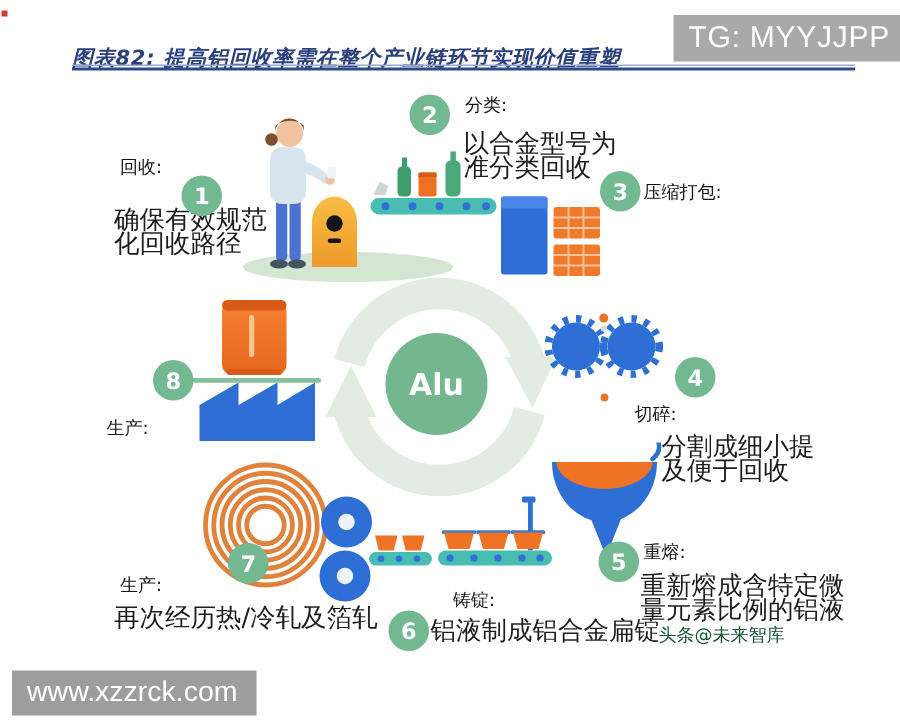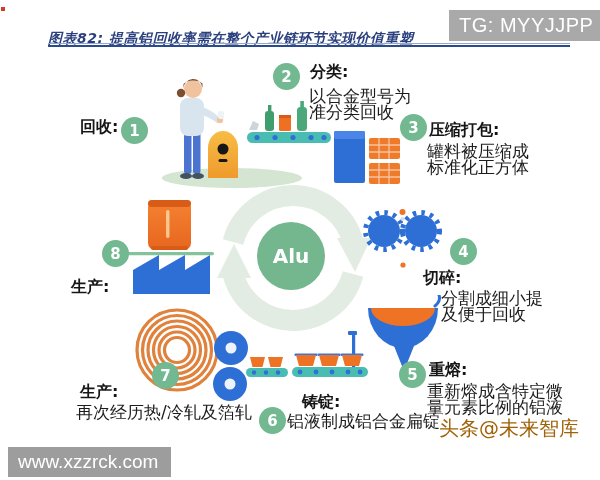--- a/index.html
+++ b/index.html
@@ -19,29 +19,29 @@
   }
   .header-rule{
     position:absolute;left:48px;top:43px;width:522px;height:1px;
     border-top:1px solid #9aa7c7;border-bottom:2px solid #2a4a8f;
   }
   .badge{
     position:absolute;width:27px;height:27px;border-radius:50%;background:#72b890;
     color:#fff;font-size:15px;font-weight:bold;display:flex;align-items:center;
     justify-content:center;z-index:6;
   }
-  .step-title{position:absolute;font-size:16px;font-weight:bold;color:#151515;white-space:nowrap;z-index:5;}
+  .step-title{position:absolute;font-size:12px;font-weight:normal;color:#151515;white-space:nowrap;z-index:5;}
   .step-desc{position:absolute;font-size:17px;line-height:16px;color:#1c1c1c;white-space:pre-line;z-index:5;}
   .illus{position:absolute;z-index:2;}
   .site-badge{
     position:absolute;left:8px;top:447px;width:163px;height:30px;background:#9d9d9d;
     color:#fff;font-size:19px;line-height:30px;padding-left:10px;box-sizing:border-box;
     font-family:"Liberation Sans",sans-serif;z-index:8;
   }
-  .source-mark{position:absolute;left:439px;top:415px;font-size:20px;color:#a16207;z-index:8;white-space:nowrap;}
+  .source-mark{position:absolute;left:439px;top:415px;font-size:12px;color:#14532d;z-index:8;white-space:nowrap;}
 </style>
 </head>
 <body>
 
 <div class="stage">
 
   <div class="red-speck"></div>
   <div class="tg-badge">TG: MYYJJPP</div>
   <div class="fig-title">图表82: 提高铝回收率需在整个产业链环节实现价值重塑</div>
   <div class="header-rule"></div>
@@ -180,33 +180,33 @@
 
   <div class="badge" style="left:121px;top:117px">1</div>
   <div class="badge" style="left:273px;top:63px">2</div>
   <div class="badge" style="left:400px;top:114px">3</div>
   <div class="badge" style="left:450px;top:238px">4</div>
   <div class="badge" style="left:399px;top:361px">5</div>
   <div class="badge" style="left:259px;top:407px">6</div>
   <div class="badge" style="left:152px;top:362px">7</div>
   <div class="badge" style="left:102px;top:240px">8</div>
 
-  <div class="step-title" style="left:80px;top:117px">回收:</div>
+  <div class="step-title" style="left:80px;top:103px">回收:</div>
   <div class="step-title" style="left:310px;top:62px">分类:</div>
   <div class="step-title" style="left:429px;top:120px">压缩打包:</div>
   <div class="step-title" style="left:423px;top:268px">切碎:</div>
   <div class="step-title" style="left:429px;top:360px">重熔:</div>
   <div class="step-title" style="left:302px;top:392px">铸锭:</div>
   <div class="step-title" style="left:80px;top:382px">生产:</div>
   <div class="step-title" style="left:71px;top:277px">生产:</div>
 
+  <div class="step-desc" style="left:76px;top:139px">确保有效规范
+化回收路径</div>
   <div class="step-desc" style="left:309px;top:88px">以合金型号为
 准分类回收</div>
-  <div class="step-desc" style="left:427px;top:143px">罐料被压缩成
-标准化正方体</div>
   <div class="step-desc" style="left:441px;top:290px">分割成细小提
 及便于回收</div>
   <div class="step-desc" style="left:287px;top:413px">铝液制成铝合金扁锭</div>
   <div class="step-desc" style="left:427px;top:383px">重新熔成含特定微
 量元素比例的铝液</div>
   <div class="step-desc" style="left:76px;top:404px">再次经历热/冷轧及箔轧</div>
 
   <div class="source-mark">头条@未来智库</div>
   <div class="site-badge">www.xzzrck.com</div>
 

